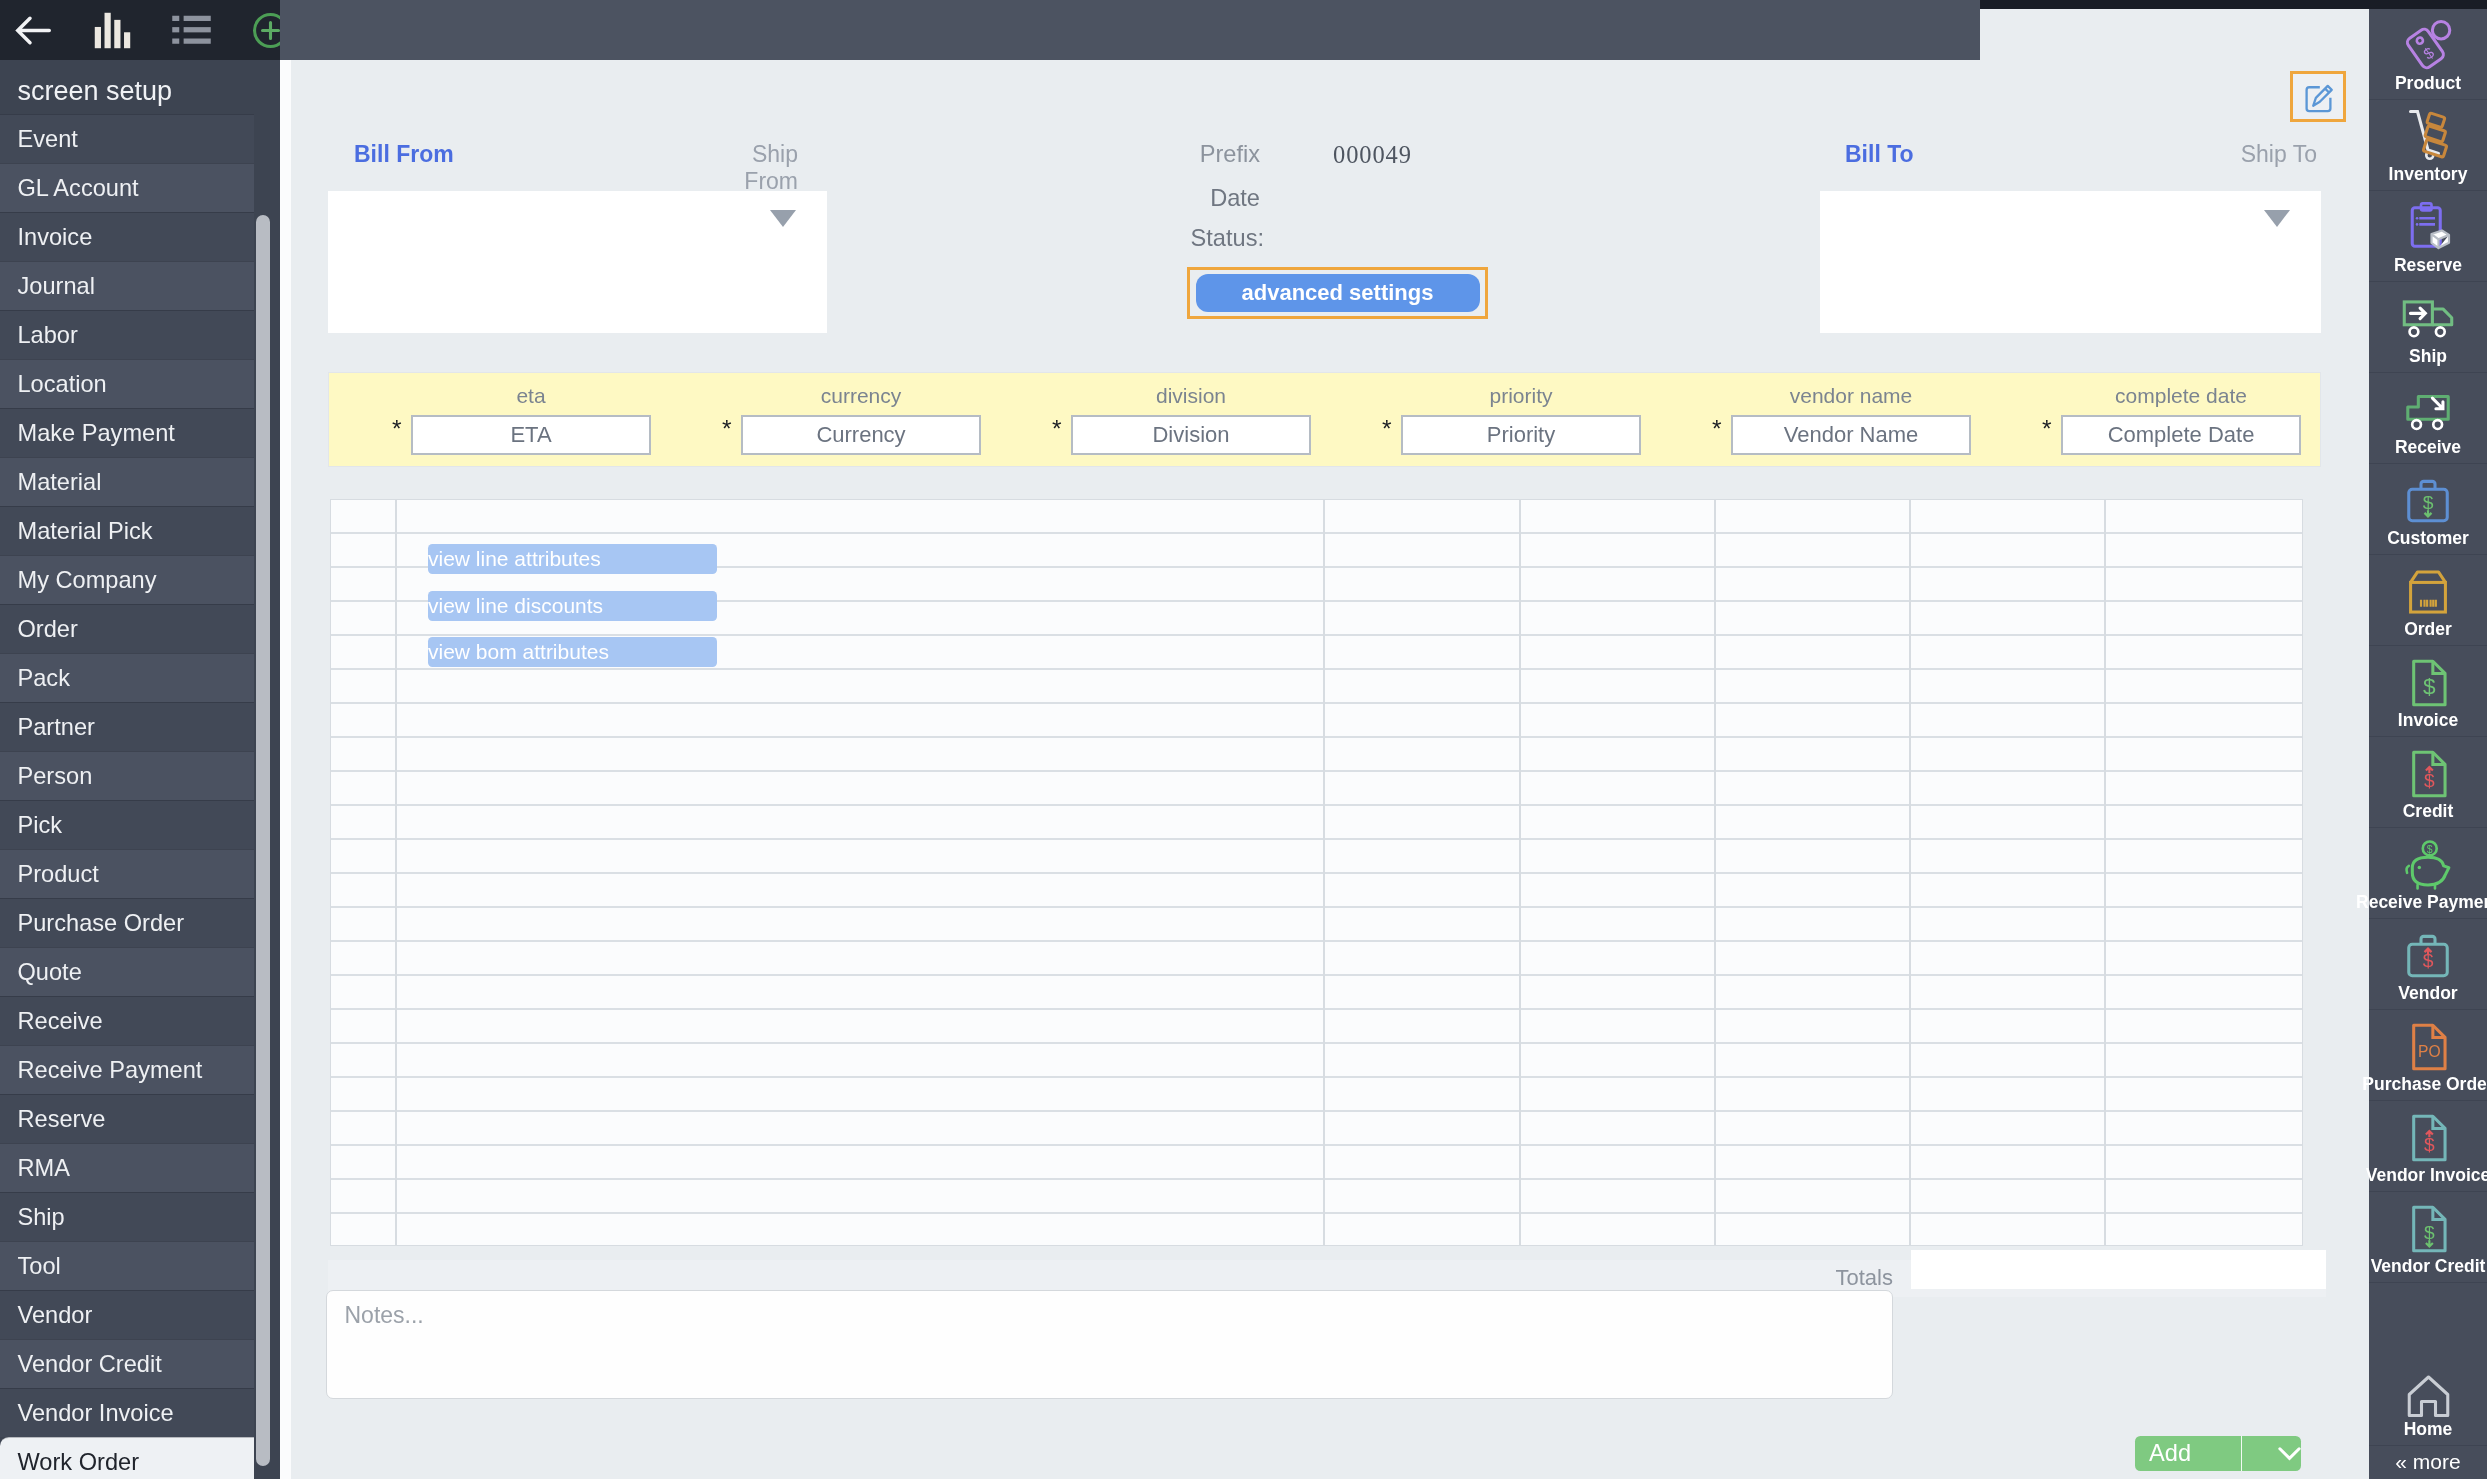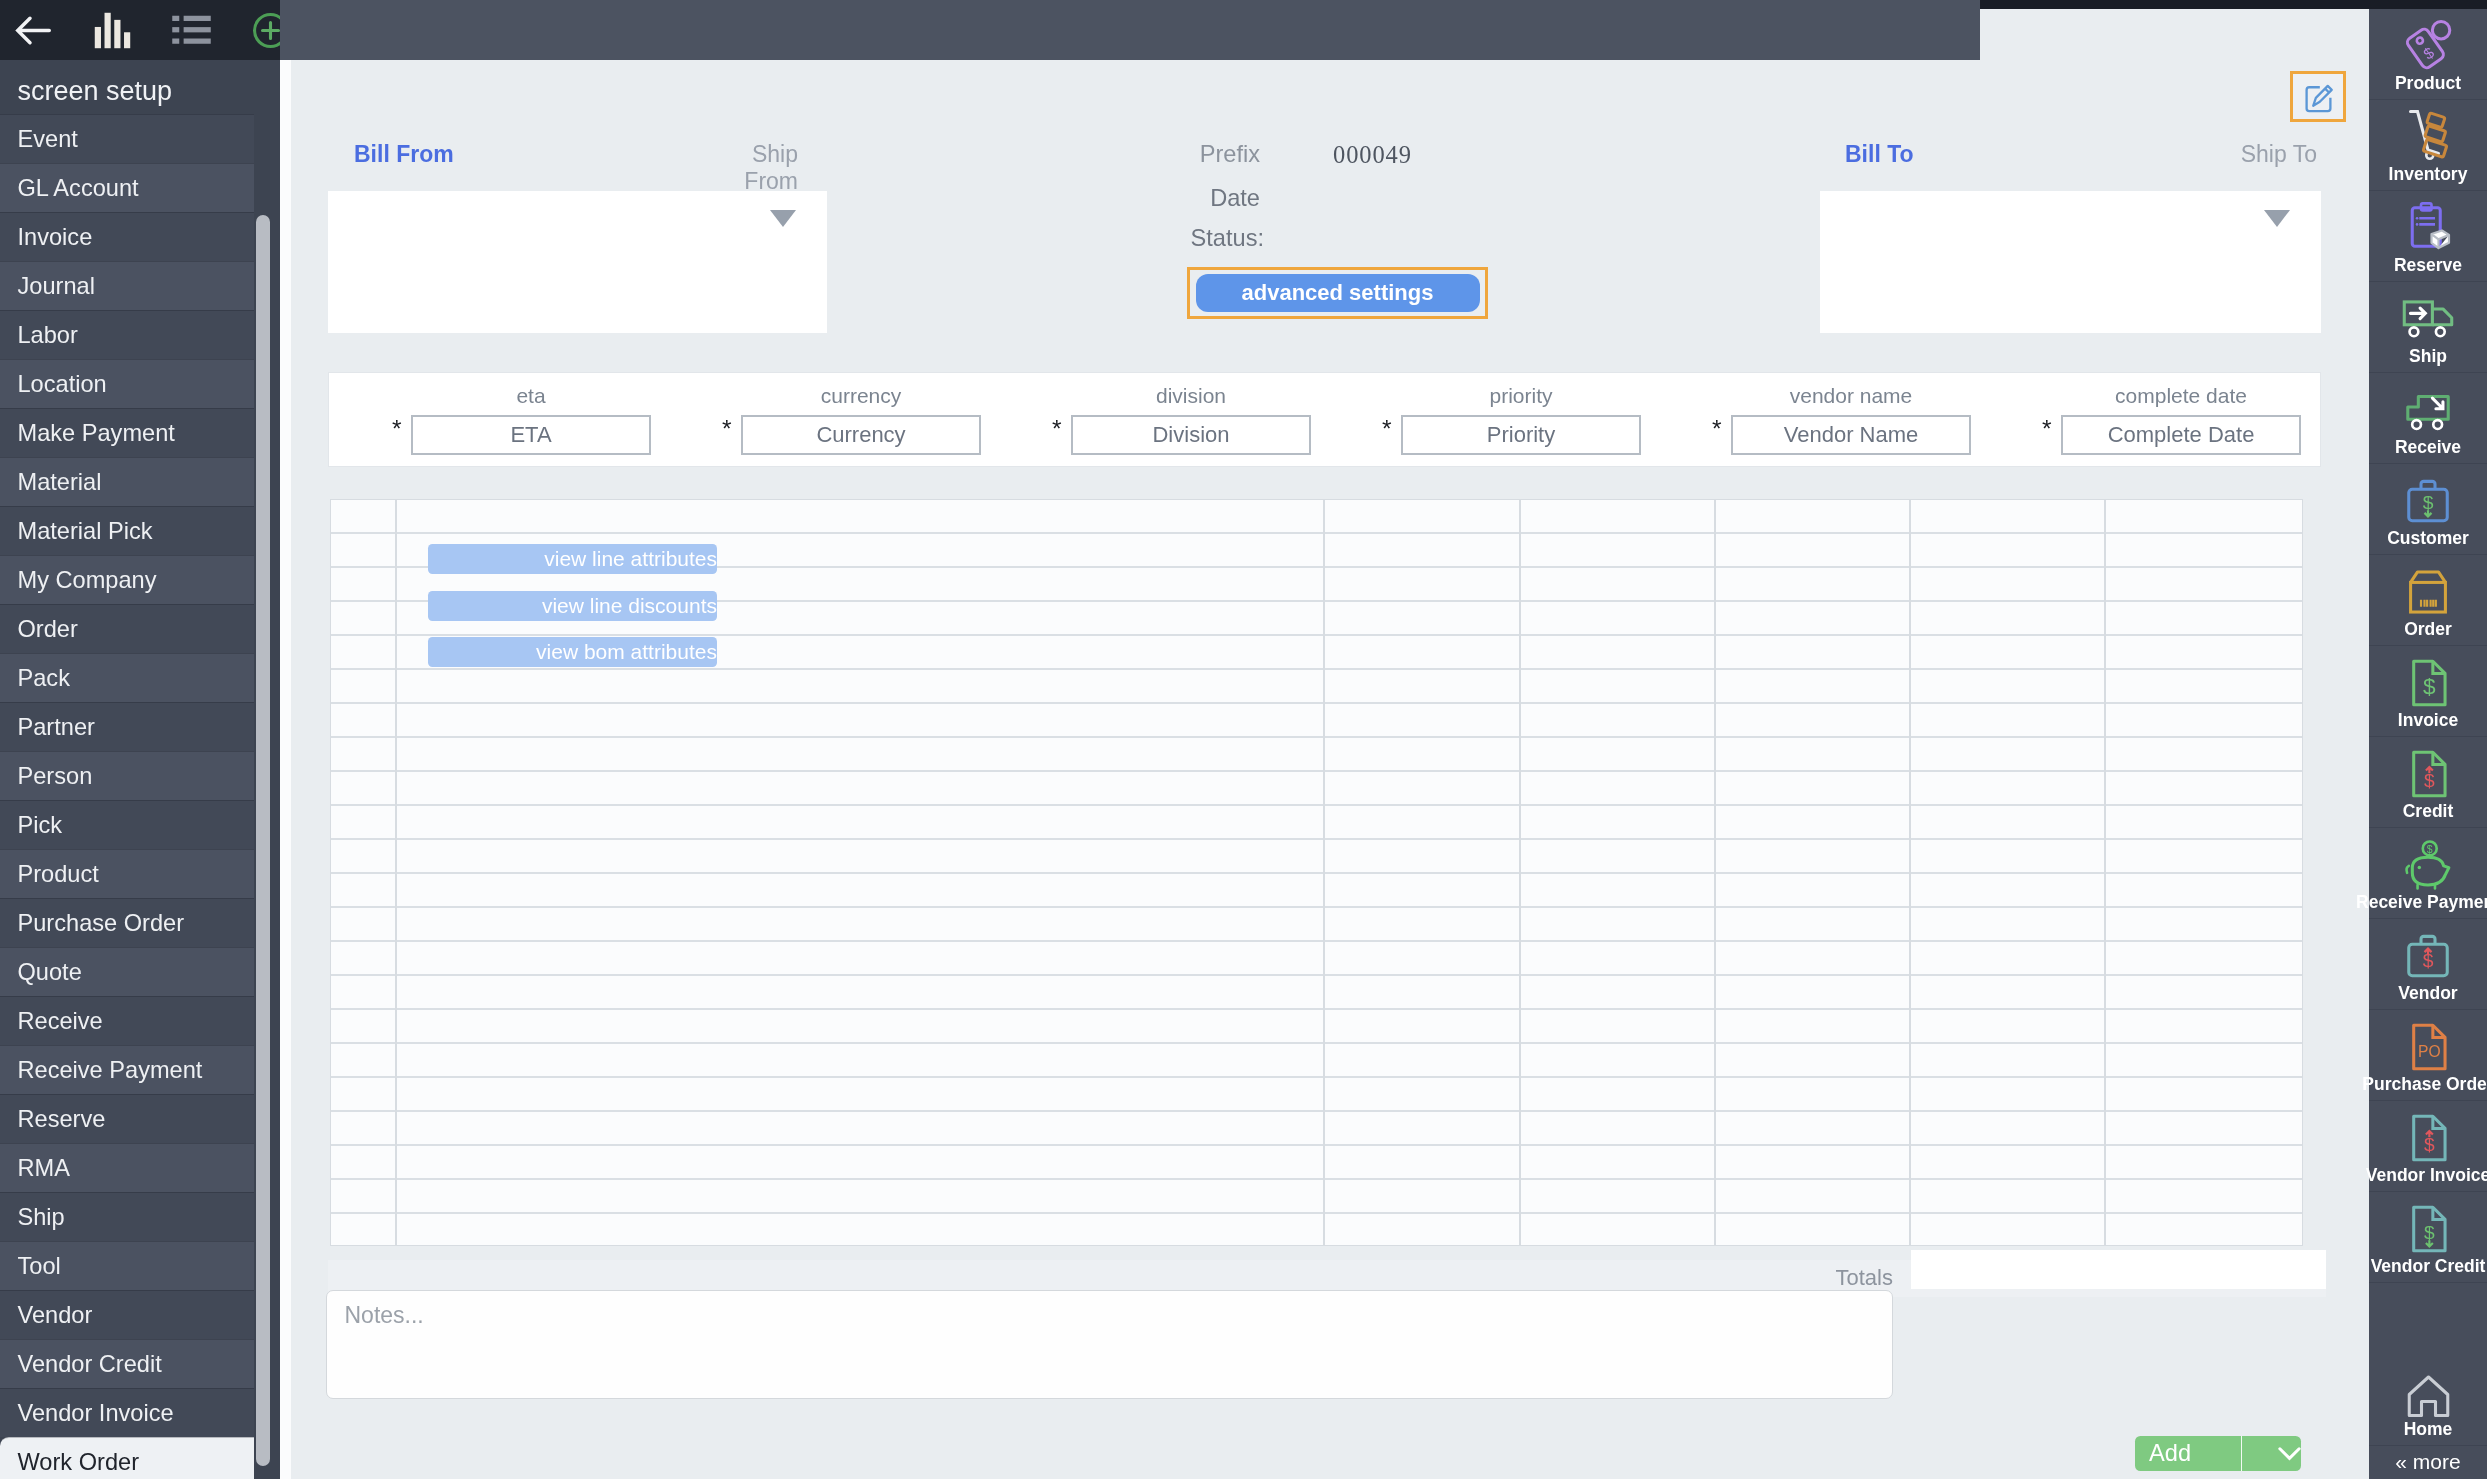--- a/index.html
+++ b/index.html
@@ -48,39 +48,39 @@
             border-top:17.5px solid #97a0ac; }
 
   .ctr-label { color:#8c939d; font-size:23.6px; text-align:right; }
   .ctr-value { color:#4e5560; font-size:24.5px; letter-spacing:0.9px; }
   #adv-box { left:907px; top:207px; width:301px; height:52px; border:3.5px solid #efa63d;
              display:flex; align-items:center; justify-content:center; }
   #adv-btn { width:284px; height:38px; background:#5e95e9; border-radius:12px; color:#fff;
              font-size:22px; font-weight:600; text-align:center; line-height:38px; }
 
   
-  #fields { left:48px; top:312px; width:1993px; height:95px; background:#ffffff;
+  #fields { left:48px; top:312px; width:1993px; height:95px; background:#fef9c3;
             border:1.8px solid #e2e6ea; }
   .field { position:absolute; top:0; width:240px; }
   .field .flabel { text-align:center; color:#7b8490; font-size:21px; margin-top:10.5px; }
   .field .star { position:absolute; left:-19px; top:42px; color:#1c1f24; font-size:24.5px; }
   .field input { width:240px; height:40px; margin-top:7px; border:2.6px solid #b5bcc4;
                  text-align:center; font-size:22px; color:#6b7380; background:#fff; outline:none;
                  font-family:"Liberation Sans", sans-serif; }
   .field input::placeholder { color:#6b7380; opacity:1; }
 
   
   #gridtable { left:50px; top:439px; width:1973px; height:747px;
                border:1.8px solid #d7dce1;
                background:repeating-linear-gradient(to bottom, #fbfcfd 0 32px, #dadfe4 32px 34px); }
   .vline { position:absolute; top:0; width:1.8px; height:100%; background:#d7dce1; }
   #line-btns { position:absolute; left:97px; top:44px; display:flex; flex-direction:column; gap:16.6px; }
   .line-btn { width:289px; height:30px; background:#a7c6f3; border:none; border-radius:4.4px;
-              color:#ffffff; font-size:21px; text-align:right; line-height:30px;
-              font-family:"Liberation Sans", sans-serif;padding-left:18px; }
+              color:#ffffff; font-size:21px; text-align:left; line-height:30px;
+              font-family:"Liberation Sans", sans-serif; }
 
   
   #totals-strip { left:48px; top:1190px; width:1998px; height:37px; background:#edf0f3;margin-top:10px; }
   #totals-label { position:absolute; right:433px; top:5.3px; color:#8d949e; font-size:22px; }
   #totals-box { left:1631px; top:1190px; width:415px; height:39px; background:#ffffff; }
 
   
   #notes { left:46px; top:1230px; width:1567px; height:109px; background:#fefefe;
            border:1.8px solid #d4d8dc; border-radius:7px; resize:none; outline:none;
            font-size:23px; color:#555; padding:10.5px 17.5px;

